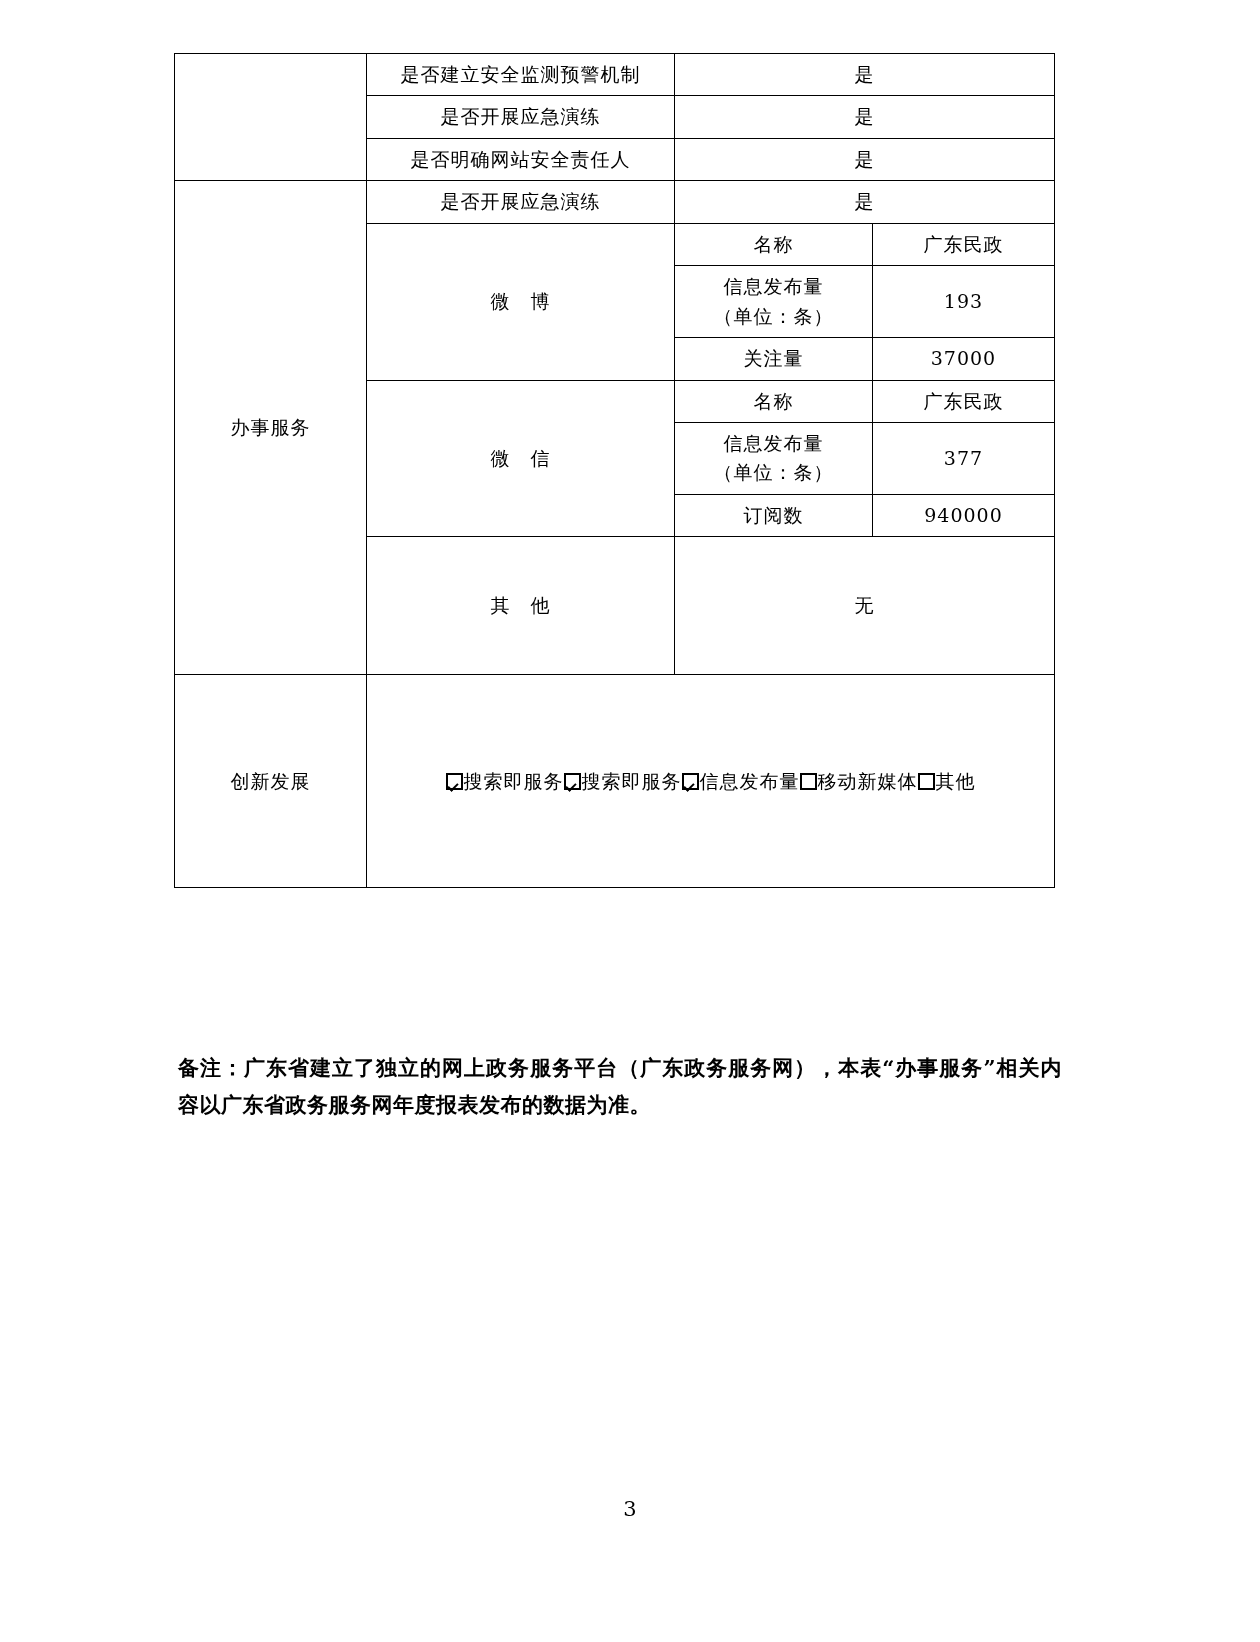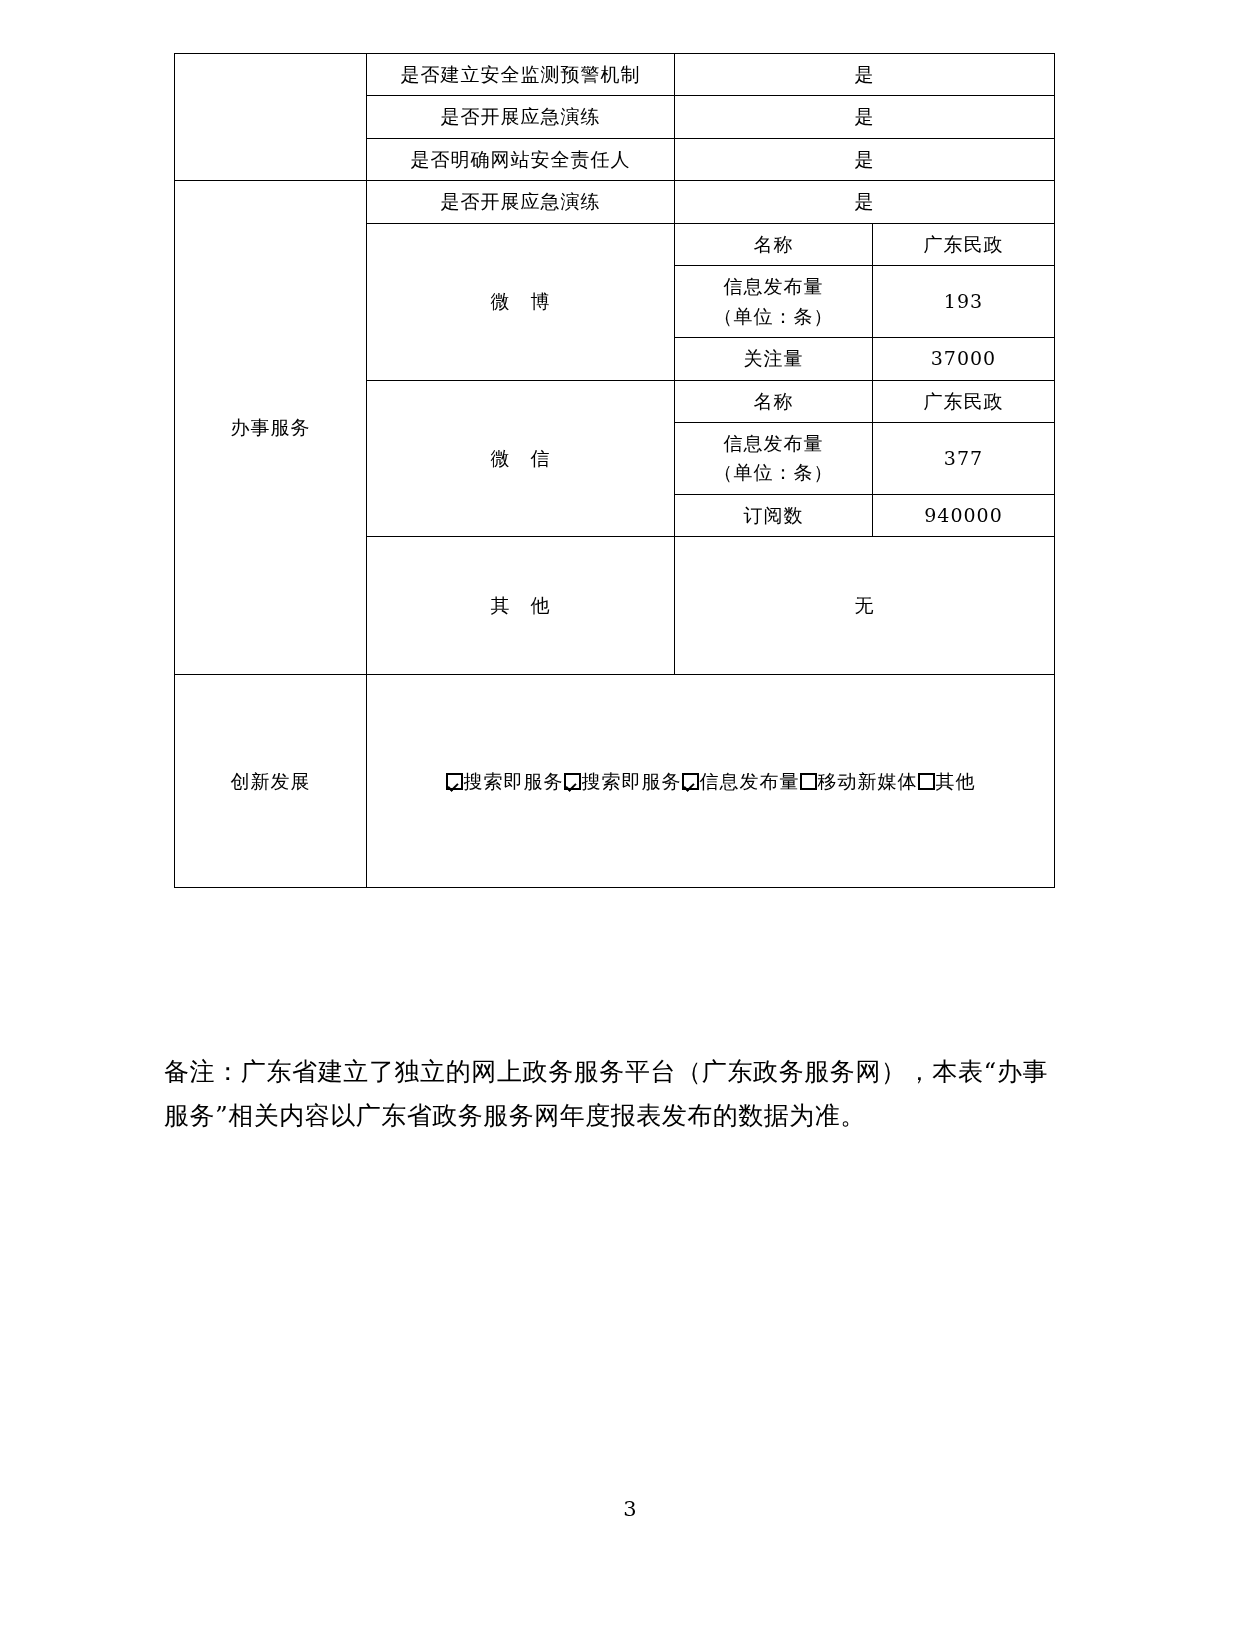--- a/index.html
+++ b/index.html
@@ -88,25 +88,25 @@
     left: 2px;
     top: 6px;
     width: 4px;
     height: 8px;
     border: solid #000;
     border-width: 0 2.3px 2.3px 0;
     transform: rotate(45deg);
   }
   .note {
     position: absolute;
-    left: 164px;
+    left: 178px;
     top: 1050px;
     width: 884px;
-    font-weight: normal;
-    font-size: 25px;
+    font-weight: bold;
+    font-size: 21px;
     line-height: 1.75;
     letter-spacing: 0.5px;
     text-align: justify;
     font-family: "DejaVu Serif", "Liberation Serif", serif;
   }
   .pagenum {
     position: absolute;
     left: 0;
     top: 1497px;
     width: 1260px;

